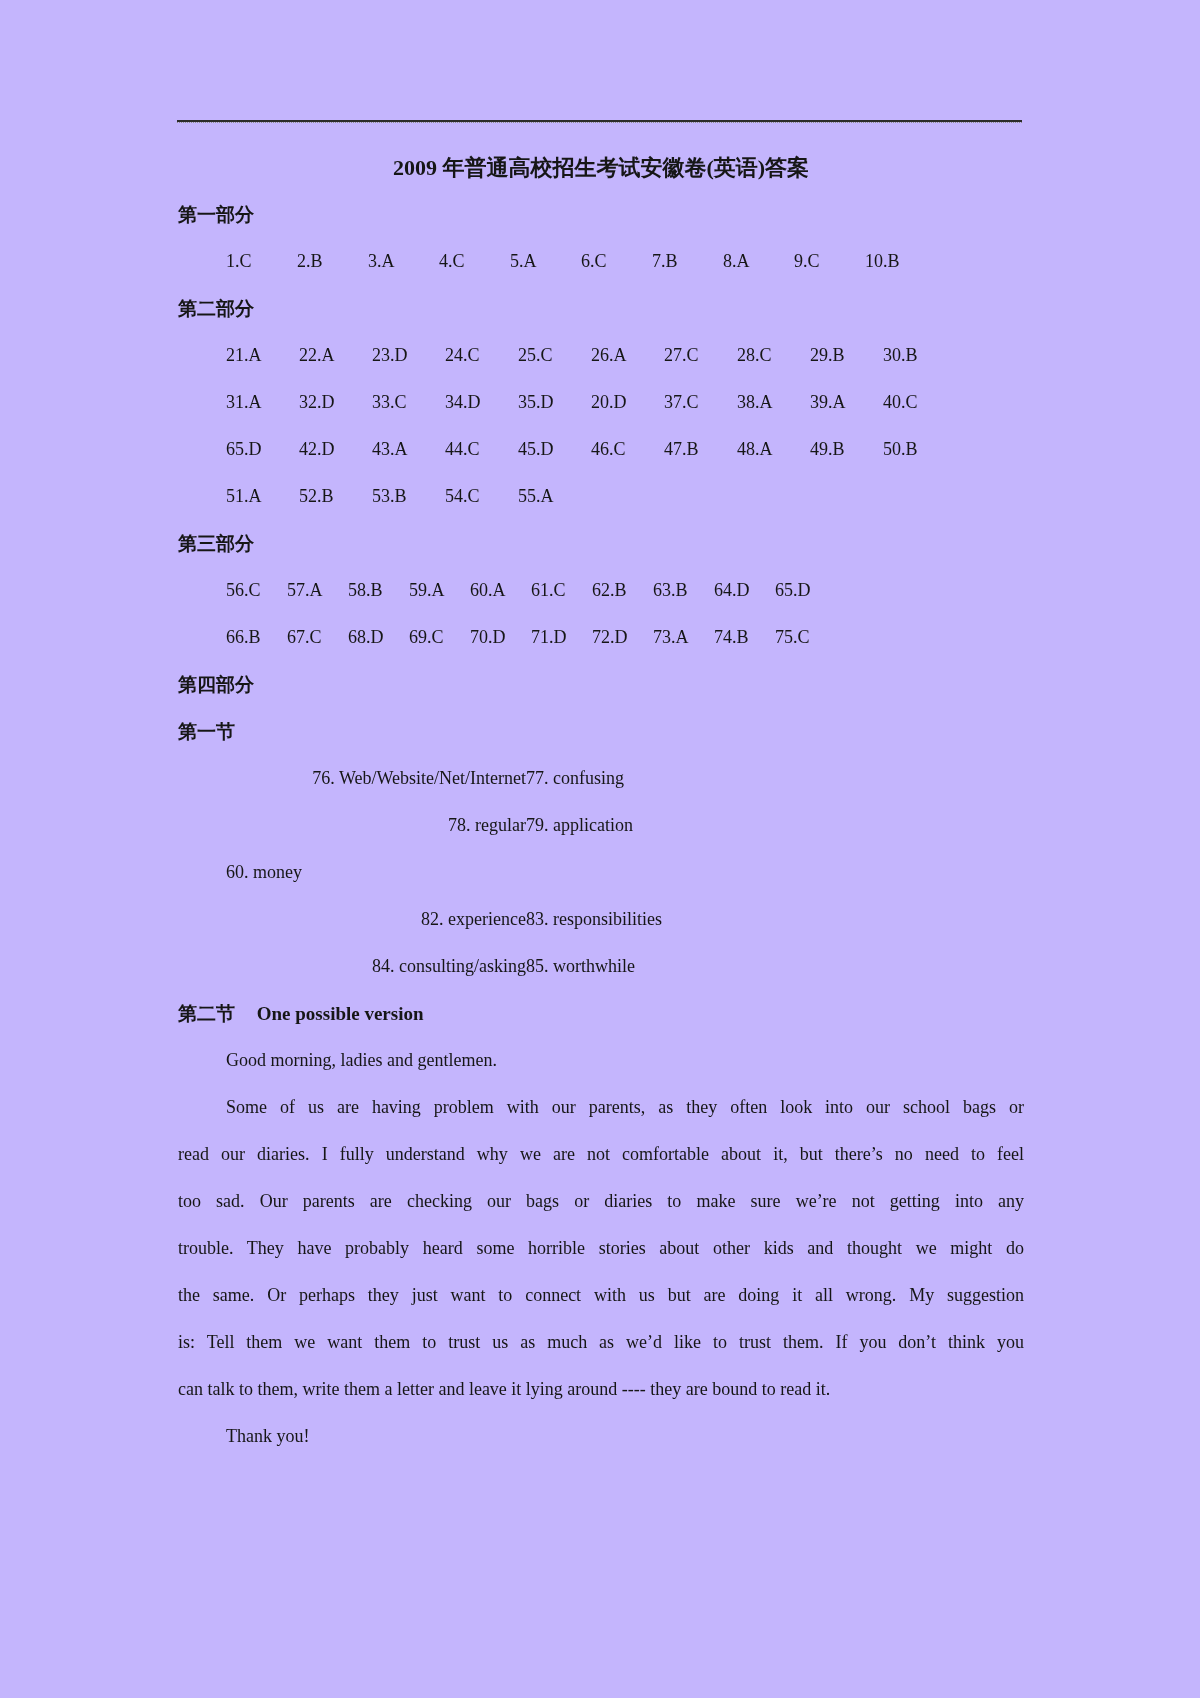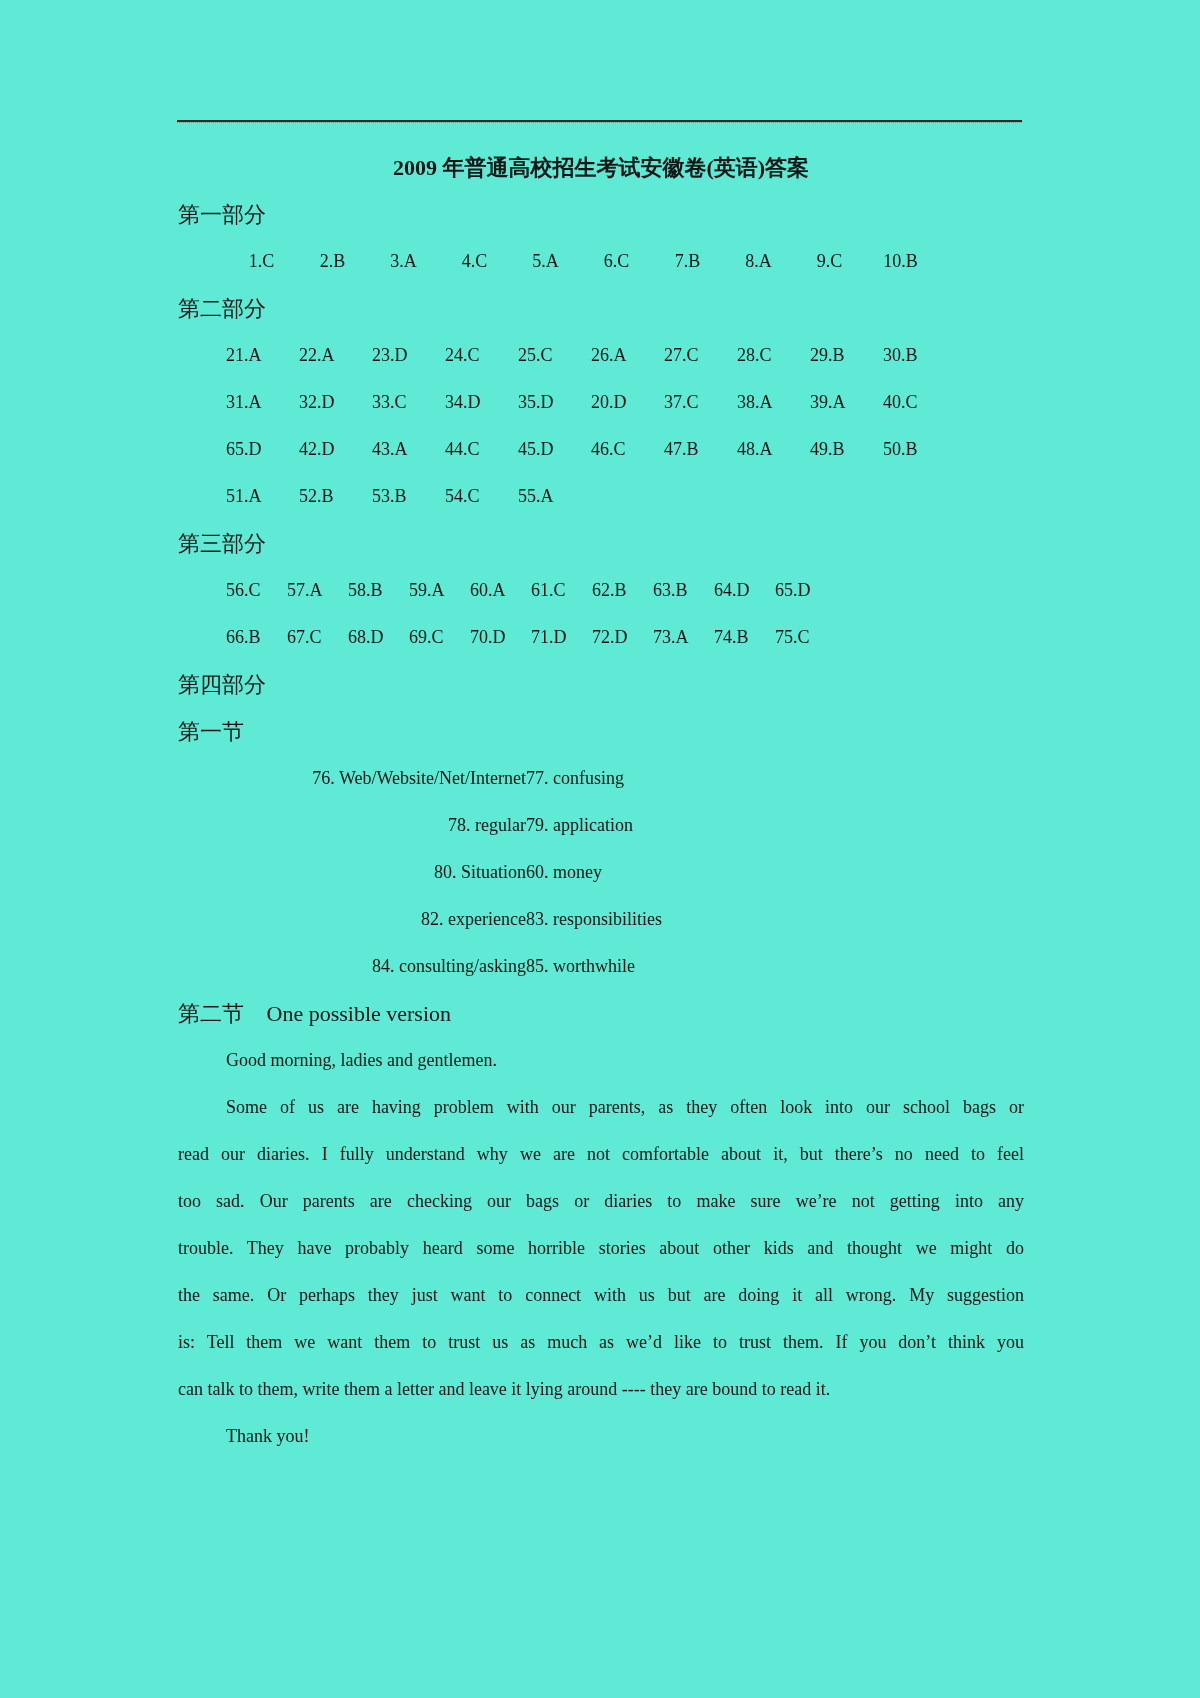--- a/index.html
+++ b/index.html
@@ -1,20 +1,20 @@
 <!DOCTYPE html>
 <html><head>
 <meta charset="utf-8">
 <style>
   * { margin:0; padding:0; box-sizing:border-box; }
   html,body { background:#ffffff; }
   .page {
     position:relative;
     width:1200px; height:1698px;
-    background:#5eead4;
+    background:#c4b5fd;
     color:#161616;
     font-family:"Liberation Serif","DejaVu Serif",serif;
     overflow:hidden;
   }
   .top-rule {
     position:absolute; left:177px; top:120px;
     width:845px; height:0;
     border-top:2px solid #2b2b2b;
     border-bottom:1px dotted #8f8f8f;
   }
@@ -23,24 +23,24 @@
   }
   .line {
     height:47px; line-height:47px;
     font-size:18px;
     white-space:nowrap;
   }
   .title {
     font-size:22px; font-weight:bold;
     text-align:center; white-space:normal;
   }
-  .heading { font-size:22px; }
+  .heading { font-size:19px;font-weight:bold; }
   .answers { display:flex; padding-left:48px; }
   .answers span { display:inline-block; }
-  .c71 span { width:71px;text-align:center; }
+  .c71 span { width:71px; }
   .c73 span { width:73px; }
   .c61 span { width:61px; }
   .fill { display:flex; padding-left:48px;text-align:right; }
   .fill .left { display:inline-block; width:300px; }
   .sec2 .en { margin-left:17px; }
   .indent { padding-left:48px; }
   .para {
     white-space:normal;
     height:47px; overflow:hidden;
     text-align:justify;
@@ -159,21 +159,20 @@
 
     <div class="line fill">
       <span class="left">76. Web/Website/Net/Internet</span>
       <span class="right">77. confusing</span>
     </div>
     <div class="line fill">
       <span class="left">78. regular</span>
       <span class="right">79. application</span>
     </div>
     <div class="line fill">
-      <span class="left">80. Situation</span>
       <span class="right">60. money</span>
     </div>
     <div class="line fill">
       <span class="left">82. experience</span>
       <span class="right">83. responsibilities</span>
     </div>
     <div class="line fill">
       <span class="left">84. consulting/asking</span>
       <span class="right">85. worthwhile</span>
     </div>

